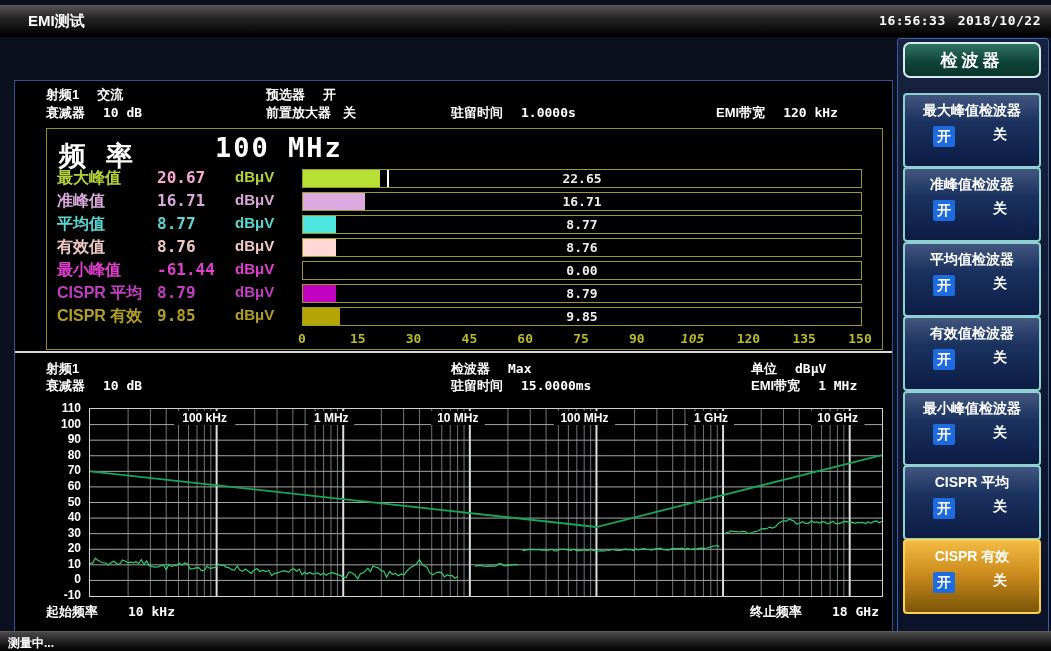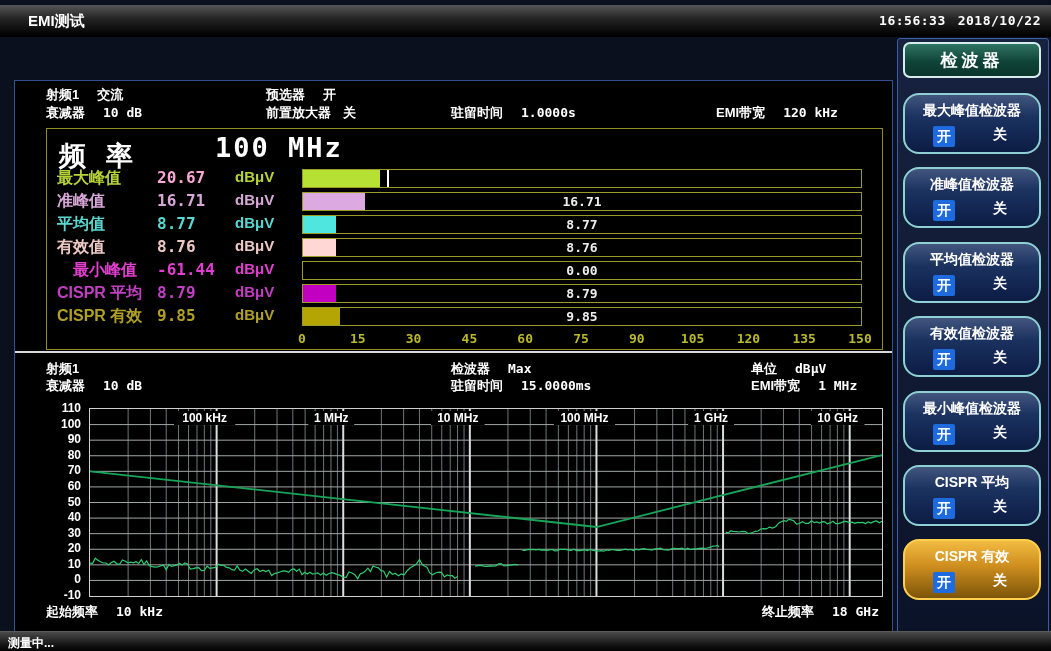--- a/index.html
+++ b/index.html
@@ -48,30 +48,30 @@
   .divider{position:absolute;left:0;top:270px;width:877px;height:2px;background:#d9d9d9;}
 
   
   .ylab{position:absolute;left:2px;width:64px;text-align:right;font-size:12px;font-weight:bold;color:#fff;}
   .plotwrap{position:absolute;left:74px;top:327px;width:792px;height:187px;border:1px solid #cfcfcf;
             background:#000;}
   .legend{position:absolute;left:14px;top:16px;font-size:13px;font-weight:bold;white-space:nowrap;}
   .legend .lsample{display:inline-block;width:28px;height:3px;vertical-align:middle;margin-right:8px;}
   .legend .lverdict{margin-left:56px;}
   .plotbottom{position:absolute;top:522px;font-size:13px;font-weight:bold;white-space:nowrap;}
-  .plotbottom .pv{margin-left:18px;}
+  .plotbottom .pv{margin-left:30px;}
 
   
   .sidebar{position:absolute;left:897px;top:38px;width:150px;height:594px;
            background:linear-gradient(180deg,#16223f,#0b1329);border:1px solid #3c5ca8;border-radius:3px;}
   .skeyhead{position:absolute;left:5px;top:3px;width:138px;height:36px;border-radius:7px;
             border:2px solid #d9ecec;background:linear-gradient(#2f7463,#0f4439 55%,#0a352c);
             text-align:center;line-height:34px;font-size:17px;font-weight:bold;letter-spacing:4px;
             box-sizing:border-box;cursor:pointer;}
-  .skey{position:absolute;left:5px;width:138px;height:61px;border-radius:16px;box-sizing:border-box;
+  .skey{position:absolute;left:5px;width:138px;height:75px;border-radius:4px;box-sizing:border-box;
         border:2px solid #8ed0d4;background:linear-gradient(180deg,#42567e 0%,#1b3260 38%,#0c1c44 100%);
         cursor:pointer;}
   .skey.sel{border-color:#ffd04d;background:linear-gradient(180deg,#f2bb42 0%,#cd8d1e 45%,#7c5408 100%);}
   .skey .slabel{position:absolute;left:0;top:7px;width:100%;text-align:center;font-size:14px;
                 font-weight:bold;white-space:nowrap;}
   .skey .on{position:absolute;left:28px;top:31px;width:22px;height:21px;background:#1e6be0;
             border-radius:2px;text-align:center;line-height:21px;font-size:14px;font-weight:bold;}
   .skey .off{position:absolute;left:88px;top:31px;font-size:14px;font-weight:bold;}
 
   
@@ -102,20 +102,21 @@
     <div class="measbox">
       <span class="freqlabel">频率</span>
       <span class="freqvalue mono">100 MHz</span>
       <div>
           <div class="mrow-label" style="top: 39px; color: rgb(183, 211, 58);">最大峰值</div>
           <div class="mrow-value mono" style="top: 39px; color: #f9a8d4;">20.67</div>
           <div class="mrow-unit" style="top: 39px; color: rgb(183, 211, 58);">dBμV</div>
           <div class="mbar" style="top: 40px;">
             <div class="fill" style="width: 76.8924px; background: rgb(183, 224, 52);"></div>
             <div class="mark" style="left: 84.258px;"></div>
+            <div class="btxt mono">22.65</div>
           </div>
           <div class="mrow-label" style="top: 62px; color: rgb(216, 168, 216);">准峰值</div>
           <div class="mrow-value mono" style="top: 62px; color: rgb(216, 168, 216);">16.71</div>
           <div class="mrow-unit" style="top: 62px; color: rgb(216, 168, 216);">dBμV</div>
           <div class="mbar" style="top: 63px;">
             <div class="fill" style="width: 62.1612px; background: rgb(220, 170, 224);"></div>
             <div class="btxt mono">16.71</div>
           </div>
           <div class="mrow-label" style="top: 85px; color: rgb(90, 216, 208);">平均值</div>
           <div class="mrow-value mono" style="top: 85px; color: rgb(90, 216, 208);">8.77</div>
@@ -124,21 +125,21 @@
             <div class="fill" style="width: 32.6244px; background: rgb(79, 230, 223);"></div>
             <div class="btxt mono">8.77</div>
           </div>
           <div class="mrow-label" style="top: 108px; color: rgb(238, 201, 197);">有效值</div>
           <div class="mrow-value mono" style="top: 108px; color: rgb(238, 201, 197);">8.76</div>
           <div class="mrow-unit" style="top: 108px; color: rgb(238, 201, 197);">dBμV</div>
           <div class="mbar" style="top: 109px;">
             <div class="fill" style="width: 32.5872px; background: rgb(255, 215, 212);"></div>
             <div class="btxt mono">8.76</div>
           </div>
-          <div class="mrow-label" style="top: 131px; color: rgb(226, 62, 207); margin-left: 16px;">最小峰值</div>
+          <div class="mrow-label" style="top: 131px; color: rgb(226, 62, 207);">最小峰值</div>
           <div class="mrow-value mono" style="top: 131px; color: rgb(226, 62, 207);">-61.44</div>
           <div class="mrow-unit" style="top: 131px; color: rgb(226, 62, 207);">dBμV</div>
           <div class="mbar" style="top: 132px;">
             <div class="fill" style="width: 0px; background: rgb(226, 62, 207);"></div>
             <div class="btxt mono">0.00</div>
           </div>
           <div class="mrow-label" style="top: 154px; color: rgb(194, 62, 194);">CISPR 平均</div>
           <div class="mrow-value mono" style="top: 154px; color: rgb(194, 62, 194);">8.79</div>
           <div class="mrow-unit" style="top: 154px; color: rgb(194, 62, 194);">dBμV</div>
           <div class="mbar" style="top: 155px;">
@@ -154,21 +155,21 @@
           </div>
         </div>
       <div>
           <div class="mtick mono" style="left: 255px;">0</div>
           <div class="mtick mono" style="left: 310.8px;">15</div>
           <div class="mtick mono" style="left: 366.6px;">30</div>
           <div class="mtick mono" style="left: 422.4px;">45</div>
           <div class="mtick mono" style="left: 478.2px;">60</div>
           <div class="mtick mono" style="left: 534px;">75</div>
           <div class="mtick mono" style="left: 589.8px;">90</div>
-          <div class="mtick mono" style="left: 645.6px;">105</div>
+          <div class="mtick mono" style="left: 645.6px; font-style: italic;">105</div>
           <div class="mtick mono" style="left: 701.4px;">120</div>
           <div class="mtick mono" style="left: 757.2px;">135</div>
           <div class="mtick mono" style="left: 813px;">150</div>
         </div>
     </div>
 
     <div class="divider"></div>
 
     <div class="param" style="left:31px;top:279px;"><span>射频1</span></div>
     <div class="param" style="left:436px;top:279px;"><span>检波器</span><span class="pv mono">Max</span></div>

